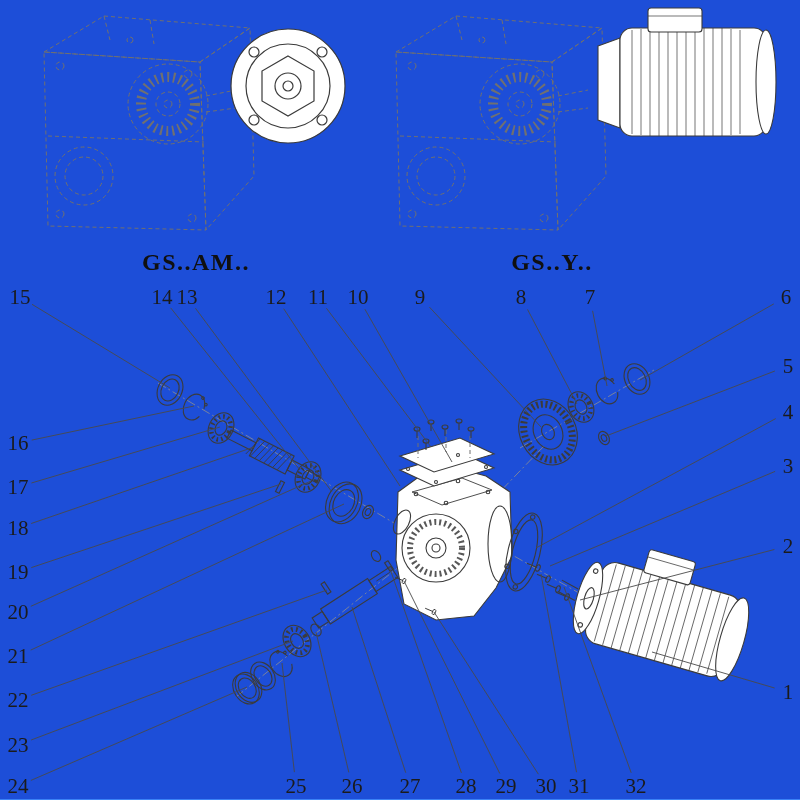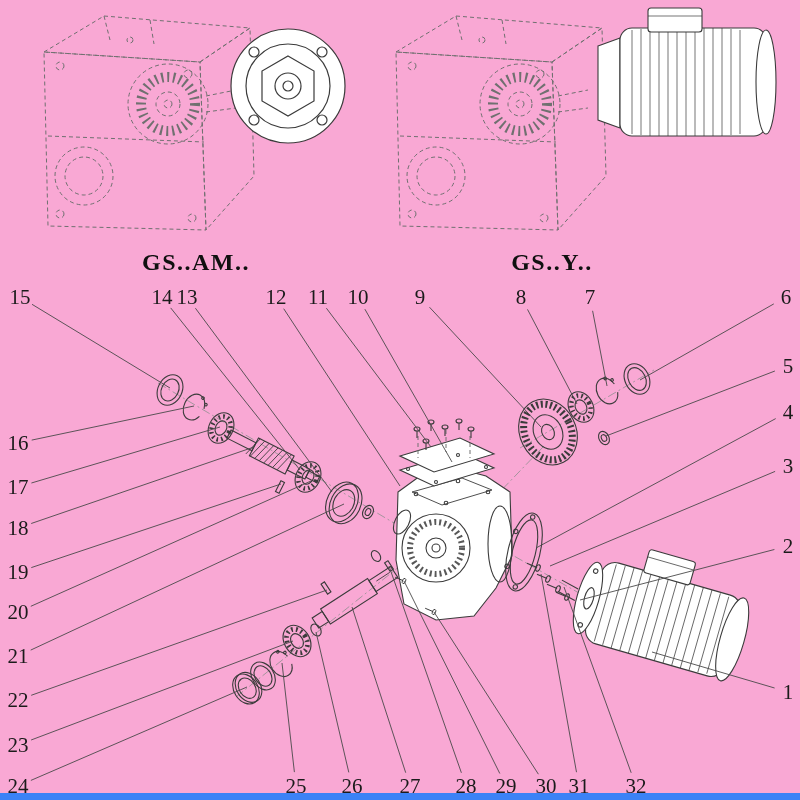--- a/index.html
+++ b/index.html
@@ -1,21 +1,21 @@
 <!DOCTYPE html>
 <html><head>
 <meta charset="utf-8">
 <style>
   * { box-sizing: border-box; }
   html, body { margin: 0; padding: 0; background: #ffffff; }
   .canvas {
     position: relative;
     width: 800px; height: 800px;
-    background: #f9a8d4;
-    border-bottom: 7px solid #3b82f6;
+    background: #1d4ed8;
+    border-bottom: 1px solid #3b82f6;
     font-family: "Liberation Serif", "DejaVu Serif", serif;
     overflow: hidden;
   }
   svg { display: block; }
   .callout {
     font-family: "Liberation Serif", "DejaVu Serif", serif;
     font-size: 21px;
     fill: #1b1b1b;
     text-anchor: middle;
     dominant-baseline: central;

